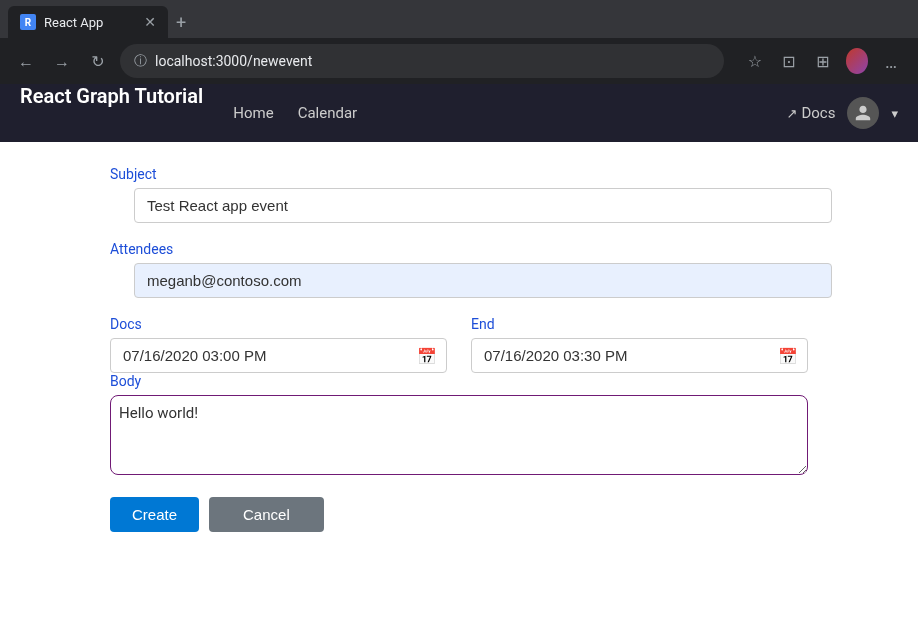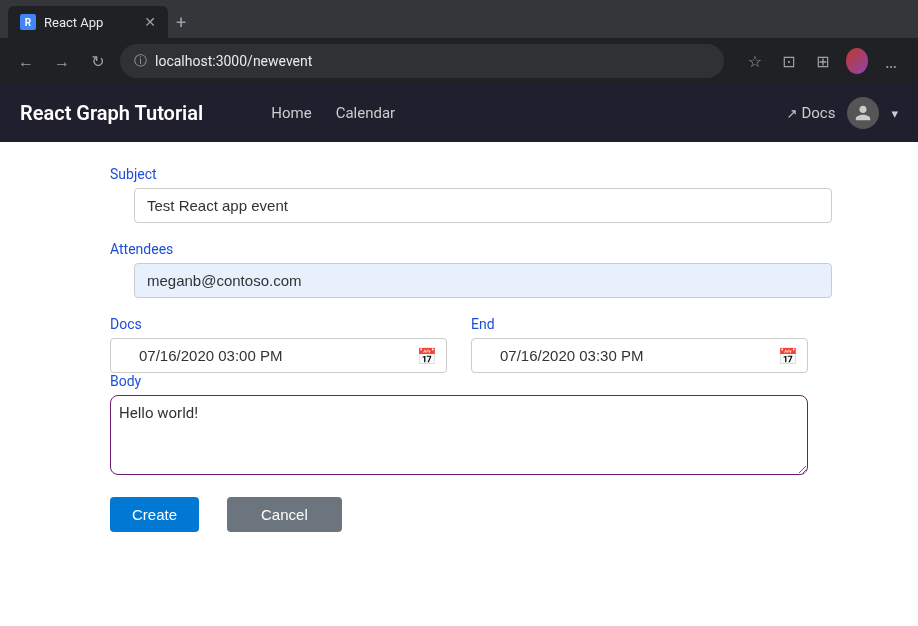--- a/index.html
+++ b/index.html
@@ -18,45 +18,45 @@
     .nav-btn { color: #9aa0a6; font-size: 16px; cursor: pointer; padding: 4px; border-radius: 50%; width: 28px; height: 28px; display: flex; align-items: center; justify-content: center; }
     .address-input { flex: 1; background: #303134; border: none; border-radius: 20px; padding: 6px 14px; color: #e8eaed; font-size: 14px; display: flex; align-items: center; gap: 8px; height: 34px; }
     .address-text { color: #e8eaed; font-size: 14px; }
     .address-lock { color: #9aa0a6; font-size: 13px; }
     .toolbar-icons { display: flex; align-items: center; gap: 4px; margin-left: 8px; }
     .toolbar-icon { color: #9aa0a6; font-size: 16px; cursor: pointer; padding: 4px; border-radius: 50%; width: 30px; height: 30px; display: flex; align-items: center; justify-content: center; }
     .profile-img { width: 26px; height: 26px; border-radius: 50%; background: linear-gradient(135deg, #c0392b, #8e44ad); }
     .menu-dots { color: #9aa0a6; font-size: 18px; cursor: pointer; }
 
     
-    .app-nav { background: #1f1f2e; display: flex; align-items: center; padding: 0 20px; height: 58px; gap: 38px; }
+    .app-nav { background: #1f1f2e; display: flex; padding: 0 20px; height: 58px; }
     .app-title { color: #fff; font-size: 20px; font-weight: 600; margin-right: 30px; }
     .nav-links { display: flex; align-items: center; gap: 24px; flex: 1; }
     .nav-link { color: #ccc; font-size: 15px; text-decoration: none; cursor: pointer; }
     .nav-right { display: flex; align-items: center; gap: 12px; margin-left: auto; }
     .docs-link { color: #ccc; font-size: 15px; display: flex; align-items: center; gap: 4px; cursor: pointer; }
     .docs-icon { font-size: 13px; }
     .user-avatar { width: 32px; height: 32px; border-radius: 50%; background: #555; display: flex; align-items: center; justify-content: center; color: #ccc; font-size: 18px; cursor: pointer; }
     .nav-chevron { color: #ccc; font-size: 13px; cursor: pointer; }
 
     
     .form-container { padding: 24px 110px; background: #fff; }
     .form-group { margin-bottom: 18px; }
     .form-label { font-size: 14px; color: #1d4ed8; margin-bottom: 6px; display: block; font-weight: 400; }
     .form-input { width: 100%; border: 1px solid #ccc; border-radius: 4px; padding: 8px 12px; font-size: 15px; color: #333; outline: none; background: #fff; margin-left: 24px; }
     .form-input.highlighted { background: #e8f0fe; border-color: #ccc; }
     .form-textarea { width: 100%; border: 1px solid #701a75; border-radius: 8px; padding: 8px 8px; font-size: 15px; color: #333; outline: none; resize: vertical; min-height: 80px; font-family: inherit; }
 
     .datetime-row { display: flex; gap: 24px; }
     .datetime-group { flex: 1; }
     .datetime-input-wrapper { position: relative; }
-    .datetime-input { width: 100%; border: 1px solid #ccc; border-radius: 4px; padding: 8px 40px 8px 28px; font-size: 15px; color: #333; background: #fff; }
+    .datetime-input { width: 100%; border: 1px solid #ccc; border-radius: 4px; padding: 8px 40px 8px 12px; font-size: 15px; color: #333; background: #fff; }
     .calendar-icon { position: absolute; right: 10px; top: 50%; transform: translateY(-50%); color: #555; font-size: 16px; cursor: pointer; }
 
-    .btn-row { display: flex; gap: 28px; margin-top: 10px; }
+    .btn-row { display: flex; gap: 10px; margin-top: 10px; }
     .btn-create { background: #0078d4; color: #fff; border: none; border-radius: 4px; padding: 9px 22px; font-size: 15px; cursor: pointer; font-weight: 500; }
     .btn-cancel { background: #6c757d; color: #fff; border: none; border-radius: 4px; padding: 9px 34px; font-size: 15px; cursor: pointer; font-weight: 500; }
   </style>
 </head>
 <body>
 
 <div class="browser-chrome">
 
   <div class="tab-bar">
     <div class="tab">

